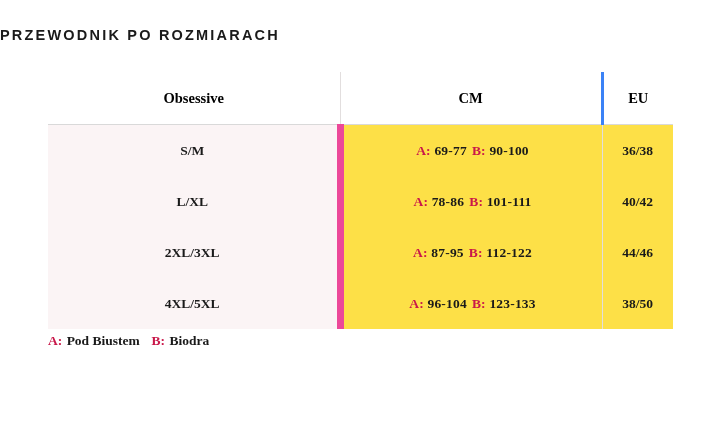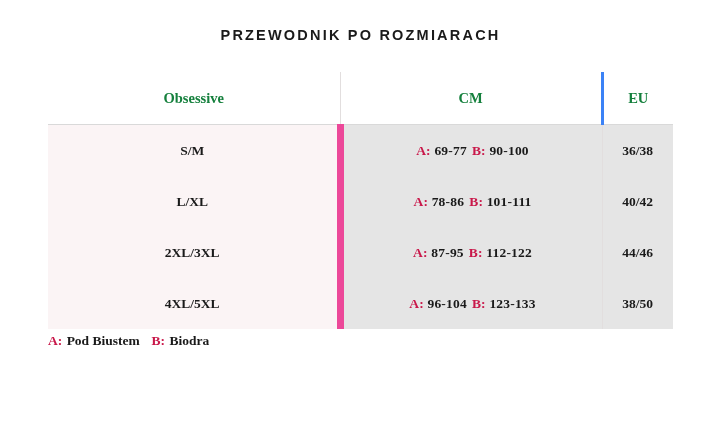--- a/index.html
+++ b/index.html
@@ -14,21 +14,20 @@
     color: #1a1a1a;
     overflow: hidden;
   }
   .page {
     position: relative;
     width: 721px;
     height: 423px;
     box-sizing: border-box;
   }
   .title {
-    text-align: center;
     font-family: "Liberation Sans", sans-serif;
     font-size: 14.5px;
     font-weight: 700;
     letter-spacing: 2.2px;
     color: #1a1a1a;
     padding-top: 27px;
   }
   .table-wrap {
     margin: 29px 48px 0 48px;
     width: 625px;
@@ -39,39 +38,39 @@
     table-layout: fixed;
   }
   table.size-table col.col-brand { width: 292px; }
   table.size-table col.col-cm    { width: 262px; }
   table.size-table col.col-eu    { width: 71px; }
 
   table.size-table th {
     font-family: "Liberation Serif", serif;
     font-size: 14.5px;
     font-weight: 700;
-    color: #15803d;
+    color: #000000;
     height: 50px;
     vertical-align: middle;
     text-align: center;
     border-bottom: 1px solid #d9d9d9;
     background: #ffffff;
   }
   table.size-table th.th-brand { border-right: 1px solid #e2dede; }
   table.size-table th.th-cm    { border-right: 3px solid #3b82f6; }
 
   table.size-table td {
     height: 49px;
     vertical-align: middle;
     text-align: center;
     font-family: "Liberation Serif", serif;
     font-size: 13.5px;
     font-weight: 700;
     color: #1a1a1a;
-    background: #e5e5e5;
+    background: #fde047;
   }
   table.size-table td.c-brand {
     background: #fbf4f5;
     border-right: 7px solid #ec4899;
   }
   table.size-table td.c-cm {
     border-right: 1px solid #e2dede;
     letter-spacing: 0.2px;
   }
   .lbl {

